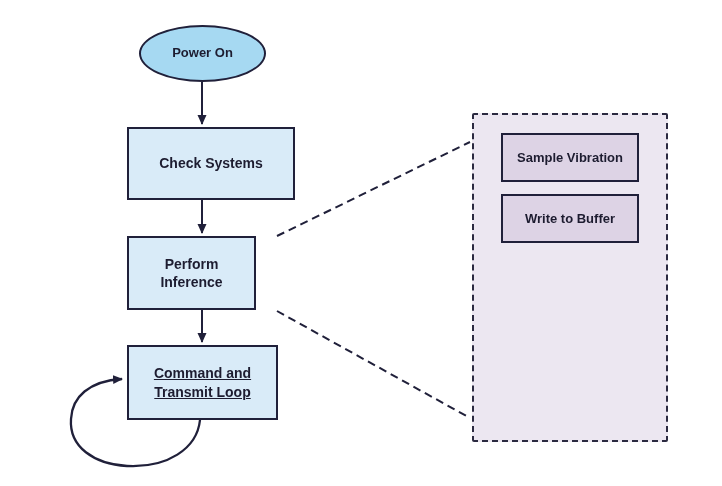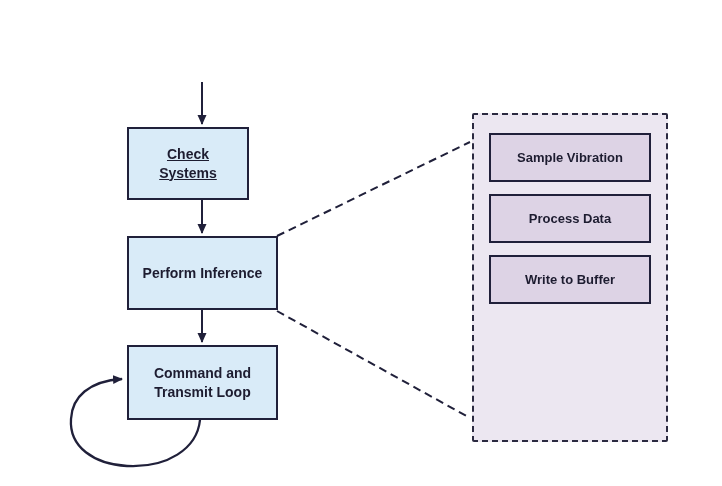--- a/index.html
+++ b/index.html
@@ -36,41 +36,41 @@
     border: 2px solid #20203a;
     border-radius: 50%;
     font-size: 13px;
   }
   .process {
     background: #d9ebf8;
     border: 2px solid #20203a;
     font-size: 14px;
     padding: 4px 12px;
   }
-  #node-check     { left: 127px; top: 127px; width: 122px; height: 73px; text-decoration: underline; }
-  #node-inference { left: 127px; top: 236px; width: 151px; height: 74px; }
-  #node-command   { left: 127px; top: 345px; width: 151px; height: 75px; }
+  #node-check     { left: 127px; top: 127px; width: 168px; height: 73px; }
+  #node-inference { left: 127px; top: 236px; width: 129px; height: 74px; }
+  #node-command   { left: 127px; top: 345px; width: 151px; height: 75px; text-decoration: underline; }
   .detail-panel {
     position: absolute;
     left: 472px; top: 113px;
     width: 196px; height: 329px;
     box-sizing: border-box;
     background: #ece7f1;
     border: 2px dashed #2b2a40;
     border-radius: 2px;
     display: flex;
     flex-direction: column;
     align-items: center;
     row-gap: 12px;
     padding-top: 18px;
     z-index: 2;
   }
   .panel-item {
     box-sizing: border-box;
-    width: 162px; height: 49px;
+    width: 138px; height: 49px;
     background: #ddd3e5;
     border: 2px solid #20203a;
     display: flex;
     align-items: center;
     justify-content: center;
     text-align: right;
     font-weight: 700;
     font-size: 13px;
     color: #1d1c30;
     flex: 0 0 auto;
@@ -95,38 +95,38 @@
 
     <path class="wire" stroke-width="2" marker-end="url(#arrowhead)" d="M202,310 L202,342"></path>
 
     <path class="wire" stroke-width="2.3" marker-end="url(#arrowhead)" d="M200,420 C197,449 167,468 127,466 C94,464 69,447 71,419 C72,397 89,381 122,379"></path>
 
     <path class="wire" stroke-width="2" stroke-dasharray="8 5" d="M277,236 L470,142"></path>
 
     <path class="wire" stroke-width="2" stroke-dasharray="8 5" d="M277,311 L470,418"></path>
   </svg>
 
+  <div class="node terminator">
+    <span>Power On</span>
+  </div>
 
   <div id="node-check" class="node process">
     <span>Check Systems</span>
   </div>
 
   <div id="node-inference" class="node process">
     <span>Perform Inference</span>
   </div>
 
   <div id="node-command" class="node process">
     <span>Command and Transmit Loop</span>
   </div>
 
   <div class="detail-panel">
     <div class="panel-item">
       <span>Sample Vibration</span>
     </div>
     <div class="panel-item">
-      <span>Process Data</span>
-    </div>
-    <div class="panel-item">
       <span>Write to Buffer</span>
     </div>
   </div>
 
 </div>
 
 </body></html>

